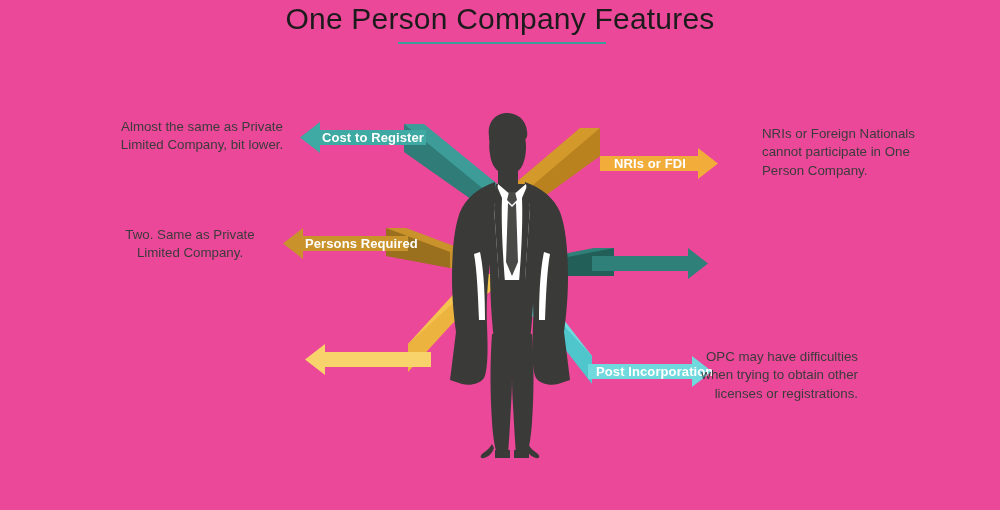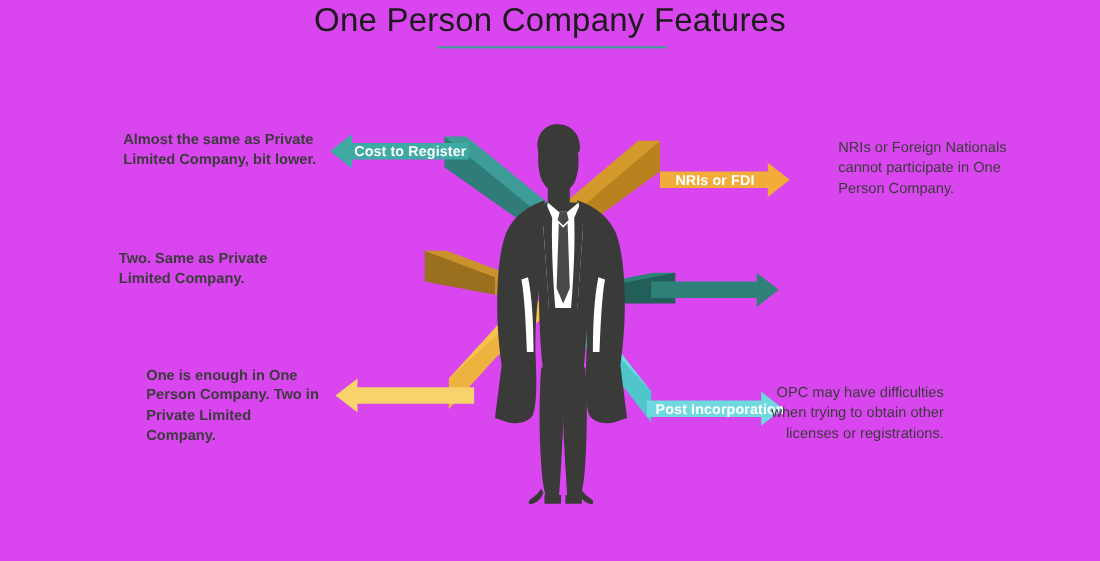--- a/index.html
+++ b/index.html
@@ -2,21 +2,21 @@
 <html><head>
 <meta charset="utf-8">
 <style>
   html,body{margin:0;padding:0;}
   body{
     width:1000px;height:510px;
     background:#ffffff;
     font-family:"Liberation Sans", sans-serif;
     overflow:hidden;
   }
-  #canvas{position:relative;width:1000px;height:510px;background:#d946ef;overflow:hidden;}
+  #canvas{position:relative;width:1000px;height:510px;background:#ec4899;overflow:hidden;}
 
   
   #title{
     position:absolute;left:0;top:2px;width:1000px;
     text-align:center;
     font-size:30px;color:#1b1b1b;font-weight:400;
     letter-spacing:.2px;
     font-family:"Liberation Sans", sans-serif;
   }
   #title-rule{
@@ -40,21 +40,21 @@
   }
   .arrow.left .alabel{left:22px;}
   .arrow.right .alabel{left:14px;}
 
   
   .txt{
     position:absolute;
     font-size:13.3px;line-height:18.4px;color:#3b3b3b;
     font-family:"Liberation Sans", sans-serif;
   }
-  .txt.l{text-align:left;font-weight:bold;}
+  .txt.l{text-align:center;}
   .txt.r{text-align:left;}
 
   
   #logo{position:absolute;left:18px;top:434px;width:172px;height:66px;}
   #logo svg{display:block;}
 </style>
 </head>
 <body>
 
 <div id="canvas">
@@ -143,20 +143,26 @@
     <span class="alabel">Cost to Register</span>
   </div>
 
   <div class="arrow right" id="arrow-1" style="left:600px;top:128px;width:118px;margin-top:20px;">
     <svg width="118" height="31" viewBox="0 0 118 31" preserveAspectRatio="none">
       <polygon points="118,15.5 98,0 98,8 0,8 0,23 98,23 98,31" fill="#F2AC3A"></polygon>
     </svg>
     <span class="alabel">NRIs or FDI</span>
   </div>
 
+  <div class="arrow left" id="arrow-2" style="left:283px;top:228px;width:125px;">
+    <svg width="125" height="31" viewBox="0 0 125 31" preserveAspectRatio="none">
+      <polygon points="0,15.5 20,0 20,8 125,8 125,23 20,23 20,31" fill="#C9922B"></polygon>
+    </svg>
+    <span class="alabel">Persons Required</span>
+  </div>
 
   <div class="arrow right" id="arrow-3" style="left:592px;top:248px;width:116px;">
     <svg width="116" height="31" viewBox="0 0 116 31" preserveAspectRatio="none">
       <polygon points="116,15.5 96,0 96,8 0,8 0,23 96,23 96,31" fill="#2E8079"></polygon>
     </svg>
   </div>
 
   <div class="arrow left" id="arrow-4" style="left:305px;top:344px;width:126px;">
     <svg width="126" height="31" viewBox="0 0 126 31" preserveAspectRatio="none">
       <polygon points="0,15.5 20,0 20,8 126,8 126,23 20,23 20,31" fill="#F8D26A"></polygon>
@@ -170,18 +176,17 @@
     <span class="alabel" style="left:8px;">Post Incorporation</span>
   </div>
 
   <div class="txt l" style="left:112px;top:118px;width:180px;">Almost the same as Private Limited Company, bit lower.</div>
 
   <div class="txt r" style="left:722px;top:125px;width:172px;margin-left:40px;">NRIs or Foreign Nationals cannot participate in One Person Company.</div>
 
   <div class="txt l" style="left:108px;top:226px;width:164px;">Two. Same as Private Limited Company.</div>
 
 
-  <div class="txt l" style="left:133px;top:332px;width:160px;">One is enough in One Person Company. Two in Private Limited Company.</div>
 
   <div class="txt r" style="left:694px;top:348px;width:164px;text-align:right;">OPC may have difficulties when trying to obtain other licenses or registrations.</div>
 
 
 </div>
 
 </body></html>

